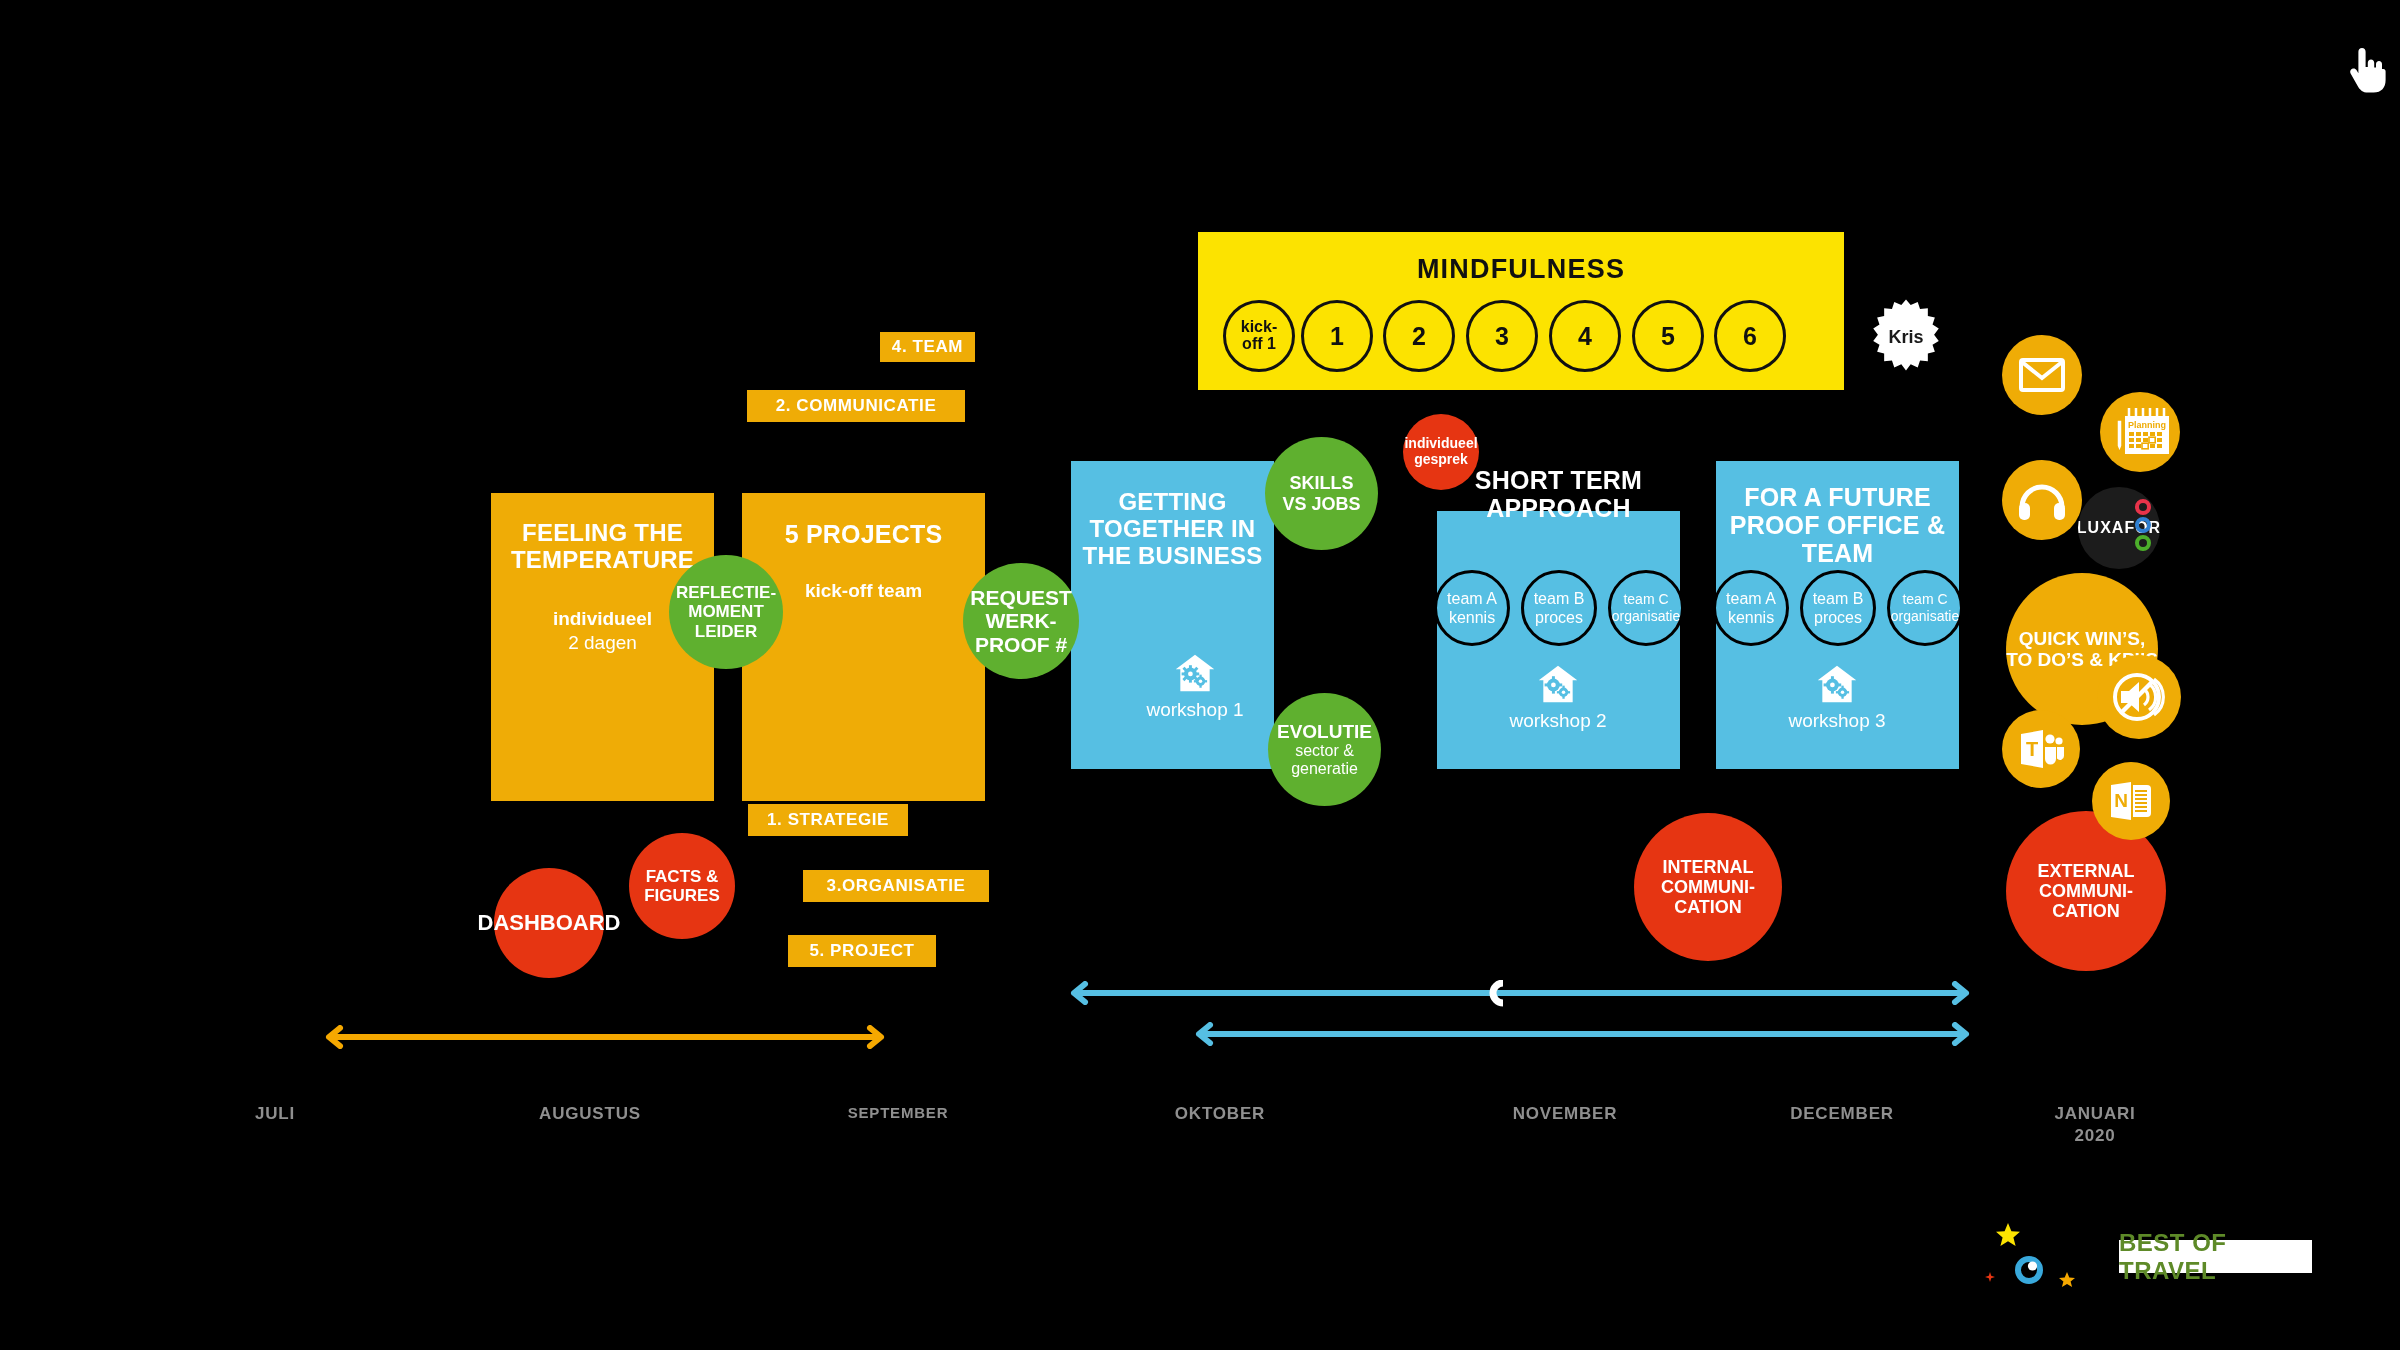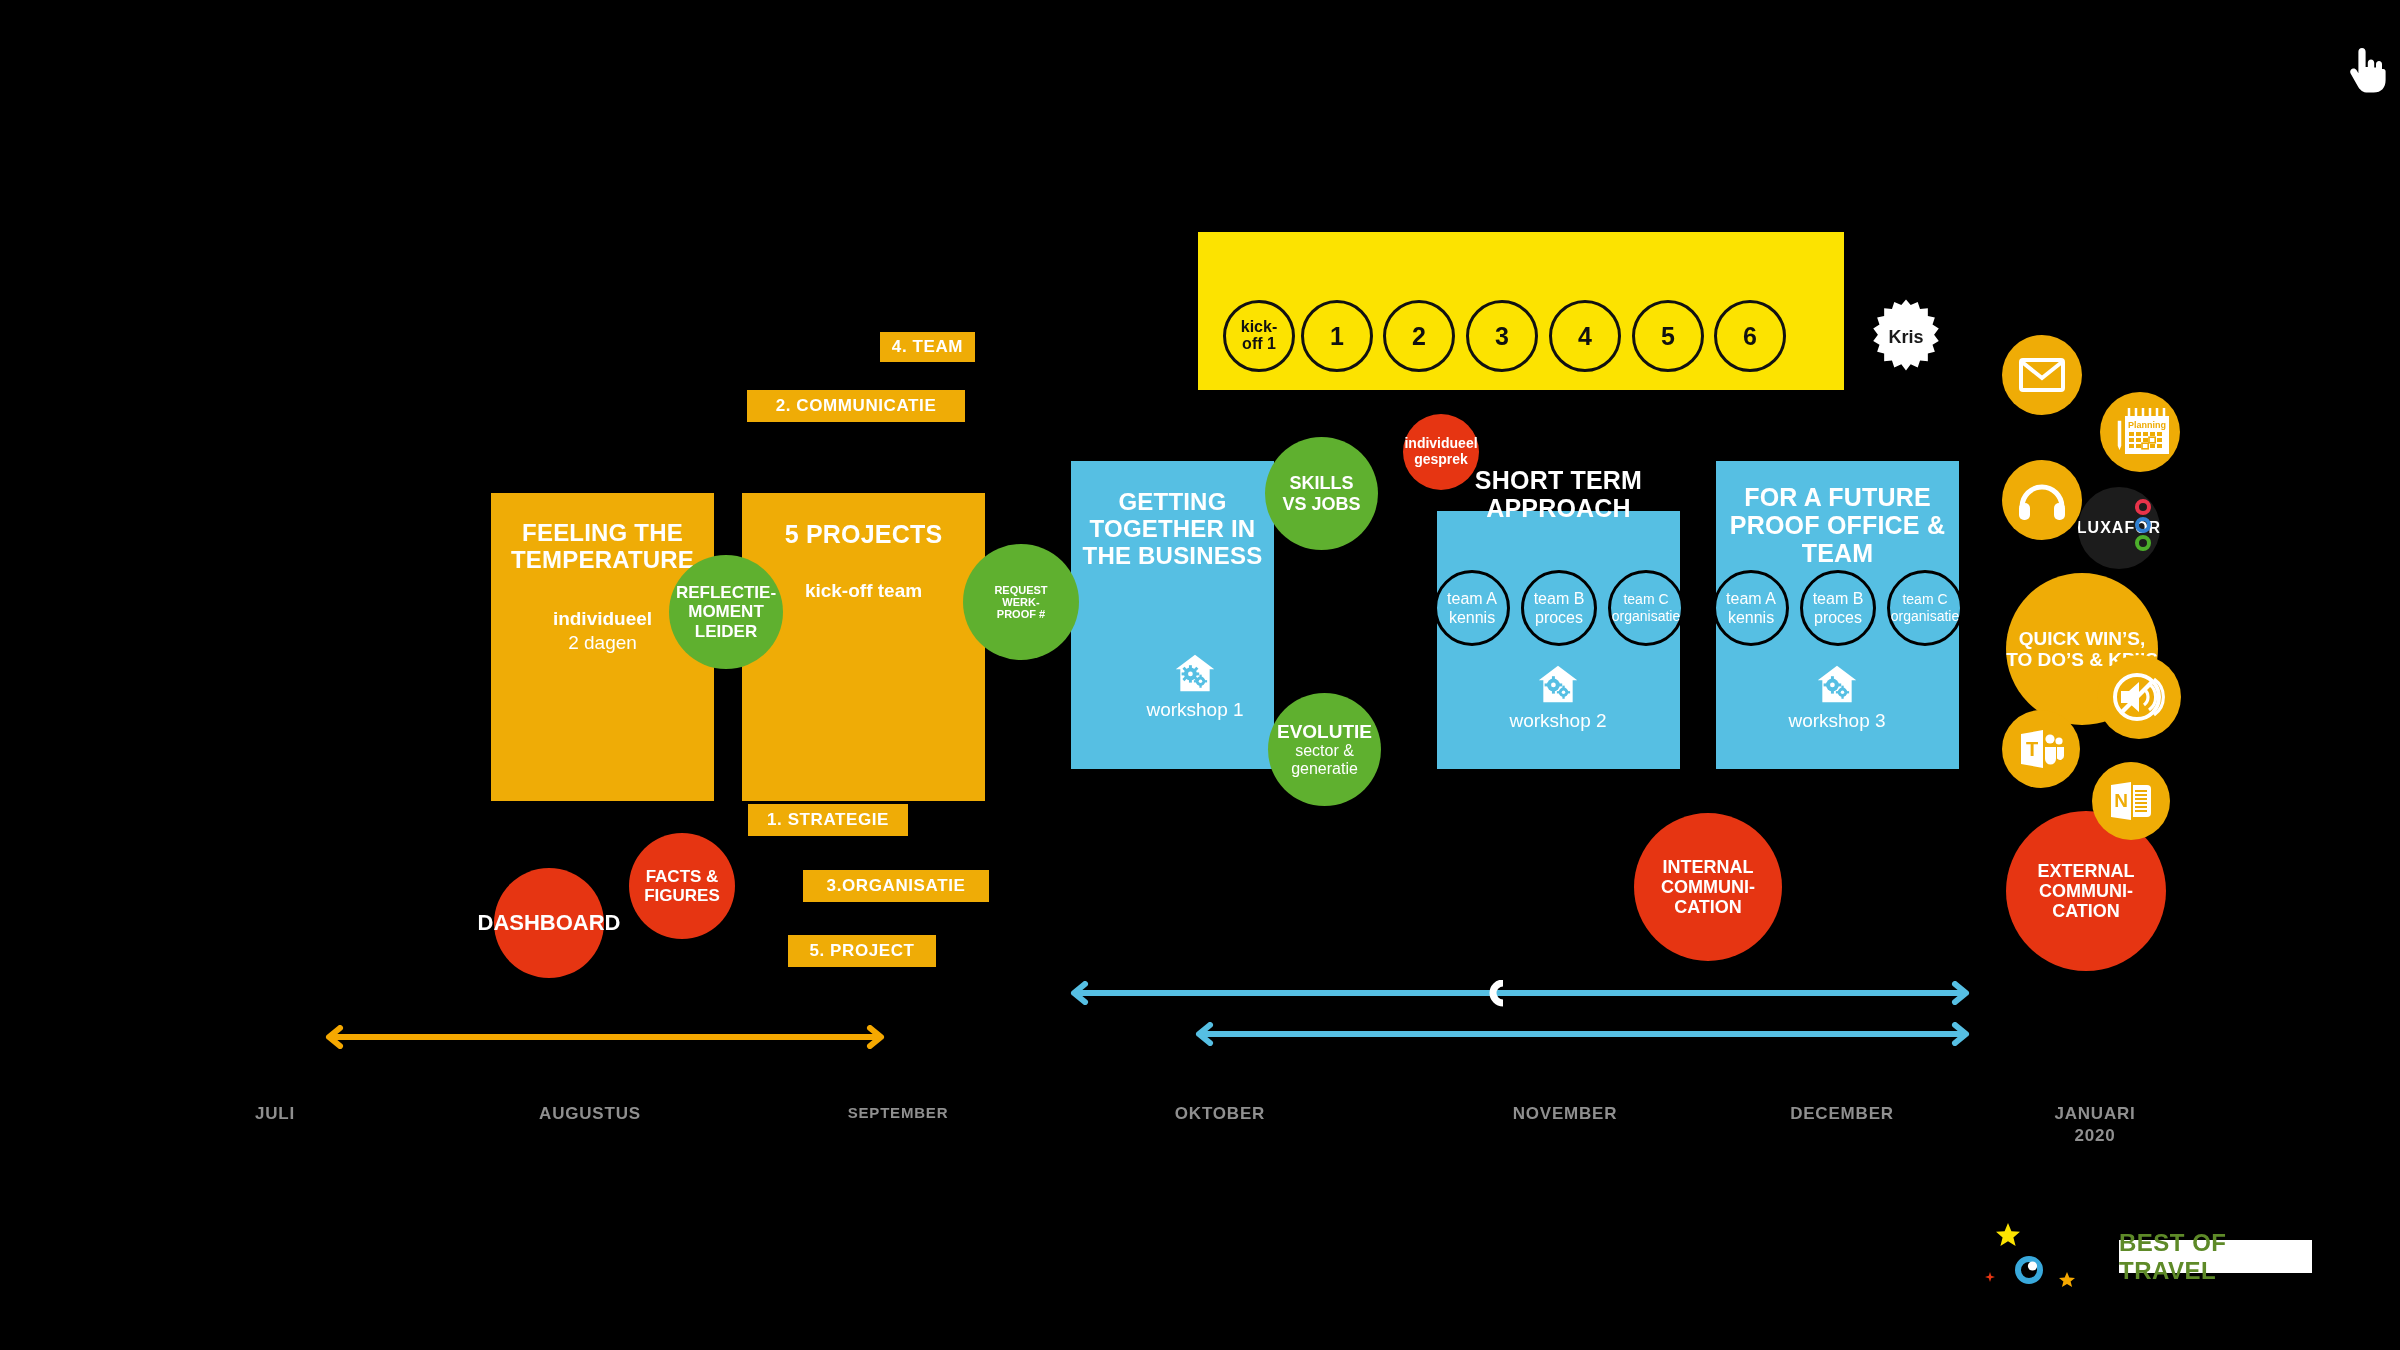--- a/index.html
+++ b/index.html
@@ -96,20 +96,21 @@
   .star{position:absolute;}
   #cursor{position:absolute;}
   .luxafor-txt{color:#fff;font-weight:bold;letter-spacing:1px;}
 </style>
 </head>
 <body>
 
 <div id="stage">
 
   <div id="mindfulness" style="left:1198px;top:232px;width:646px;height:158px;">
+    <div id="mf-title" style="top:22px;font-size:27px;">MINDFULNESS</div>
 
     <div class="mf-node" style="left:25px;top:68px;width:72px;height:72px;font-size:16px;">
       <span style="display:block;">kick-<br>off 1</span>
     </div>
     <div class="mf-node" style="left:103px;top:68px;width:72px;height:72px;font-size:25px;">1</div>
     <div class="mf-node" style="left:185px;top:68px;width:72px;height:72px;font-size:25px;">2</div>
     <div class="mf-node" style="left:268px;top:68px;width:72px;height:72px;font-size:25px;">3</div>
     <div class="mf-node" style="left:351px;top:68px;width:72px;height:72px;font-size:25px;">4</div>
     <div class="mf-node" style="left:434px;top:68px;width:72px;height:72px;font-size:25px;">5</div>
     <div class="mf-node" style="left:516px;top:68px;width:72px;height:72px;font-size:25px;">6</div>
@@ -244,21 +245,21 @@
     </svg>
     <div class="ws-label" style="font-size:19px;">workshop 3</div>
   </div>
 
   <div class="circ circ-green circ-bold" style="left:669px;top:555px;width:114px;height:114px;font-size:17px;">
     <span>REFLECTIE-</span>
     <span>MOMENT</span>
     <span>LEIDER</span>
   </div>
 
-  <div class="circ circ-green circ-bold" style="left:963px;top:544px;width:116px;height:116px;font-size:11px;">
+  <div class="circ circ-green circ-bold" style="left:963px;top:563px;width:116px;height:116px;font-size:21px;">
     <span>REQUEST</span>
     <span>WERK-</span>
     <span>PROOF #</span>
   </div>
 
   <div class="circ circ-green circ-bold" style="left:1265px;top:437px;width:113px;height:113px;font-size:18px;">
     <span>SKILLS</span>
     <span>VS JOBS</span>
   </div>
 

